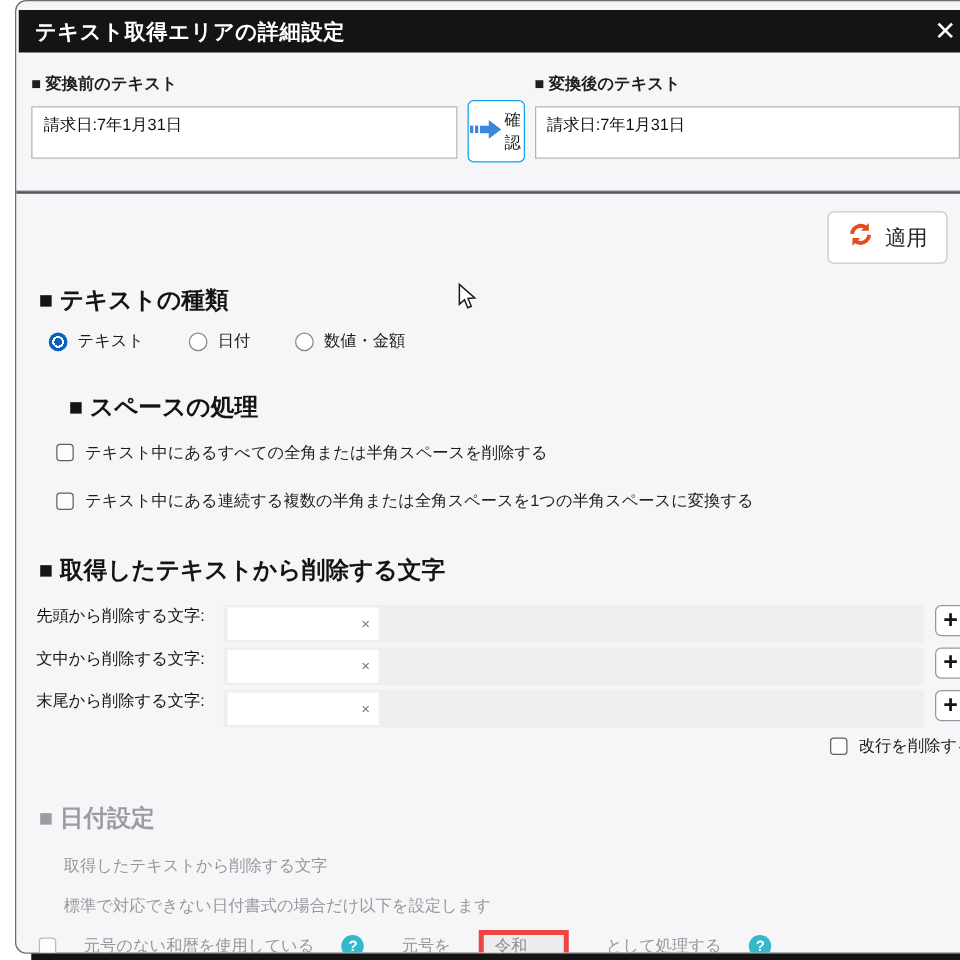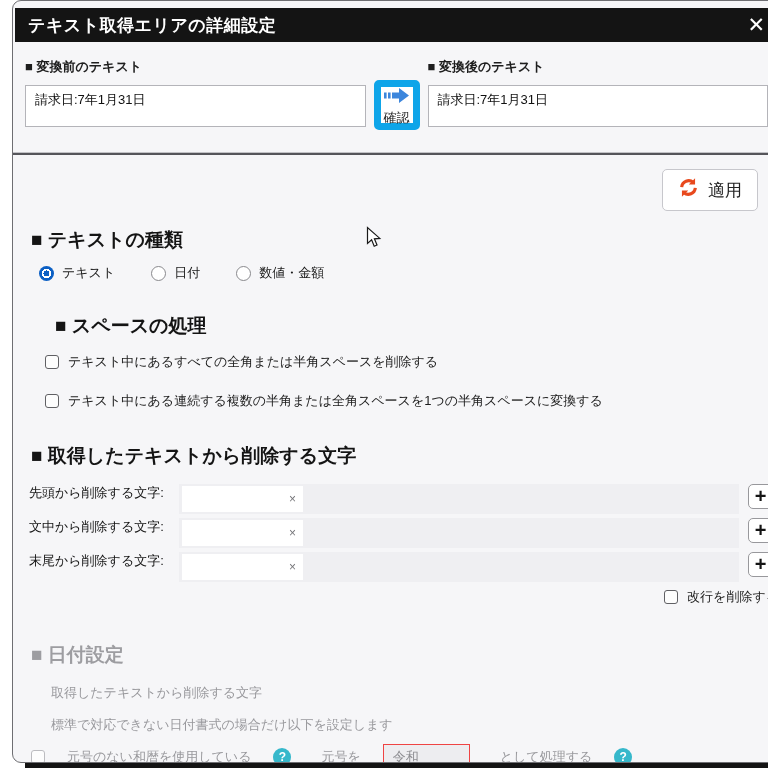--- a/index.html
+++ b/index.html
@@ -29,22 +29,22 @@
   
   .compare { display:flex; align-items:flex-start; padding:16px 11px 0 12px; }
   .compare-col { flex:1; }
   .compare-label { font-size:13px; font-weight:bold; color:#1e1e1e; margin-bottom:9px; }
   .compare-box {
     background:#fff; border:1px solid #b4b4b9; height:42px;
     font-size:13px; color:#101010; padding:6px 9px; line-height:1.3;
   }
   .confirm-btn {
     width:46px; height:50px; margin:22px 8px 0 8px; flex:0 0 auto;
-    background:#fff; border:7px solid #0ea5e9; border-radius:5px;
-    display:flex; flex-direction:column; align-items:center; justify-content:flex-start;
+    background:#fff; border:1px solid #0ea5e9; border-radius:5px;
+    display:flex; flex-direction:row; align-items:center; justify-content:flex-end;
     font-size:13px; color:#1a1a1a; gap:2px; cursor:pointer;
   }
   .divider { margin-top:22px; height:3px; background:#55555a; border-top:1px solid #c2c2c6; }
   
   .apply-row { display:flex; justify-content:flex-end; padding:14px 21px 0 0;align-items:center; }
   .apply-btn {
     display:flex; align-items:center; gap:9px;
     background:#fff; border:1px solid #c7c7cc; border-radius:5px;
     padding:7px 15px; font-size:17px; color:#222; cursor:pointer;
   }
@@ -78,21 +78,21 @@
   .date-section .heading { color:#9d9da1; }
   .date-text { font-size:13px; color:#98989c; padding-left:38px; }
   .date-row { display:flex; align-items:center; gap:22px; font-size:13px; color:#98989c; padding-left:18px; }
   .cb.disabled { border-color:#bcbcc0; }
   .help-icon {
     width:18px; height:18px; border-radius:50%; background:#36b8cb; color:#fff;
     font-size:12px; font-weight:bold; display:inline-flex; align-items:center; justify-content:center;
     flex:0 0 auto;
   }
   .era-input {
-    width:87px; height:25px; background:#ededf0; border:1px solid #ef4444;
+    width:72px; height:25px; background:#ededf0; border:4px solid #ef4444;
     font-size:13px; color:#8d8d91; display:flex; align-items:center; padding:0 9px;
   }
   .map-btn {
     background:#fff; border:1px solid #c4c4c8; border-radius:2px;
     font-size:13px; color:#8e8e92; padding:5px 18px; cursor:pointer;
   }
   .cursor { position:absolute; left:366px; top:226px; z-index:5; pointer-events:none; }
 </style>
 </head>
 <body>

